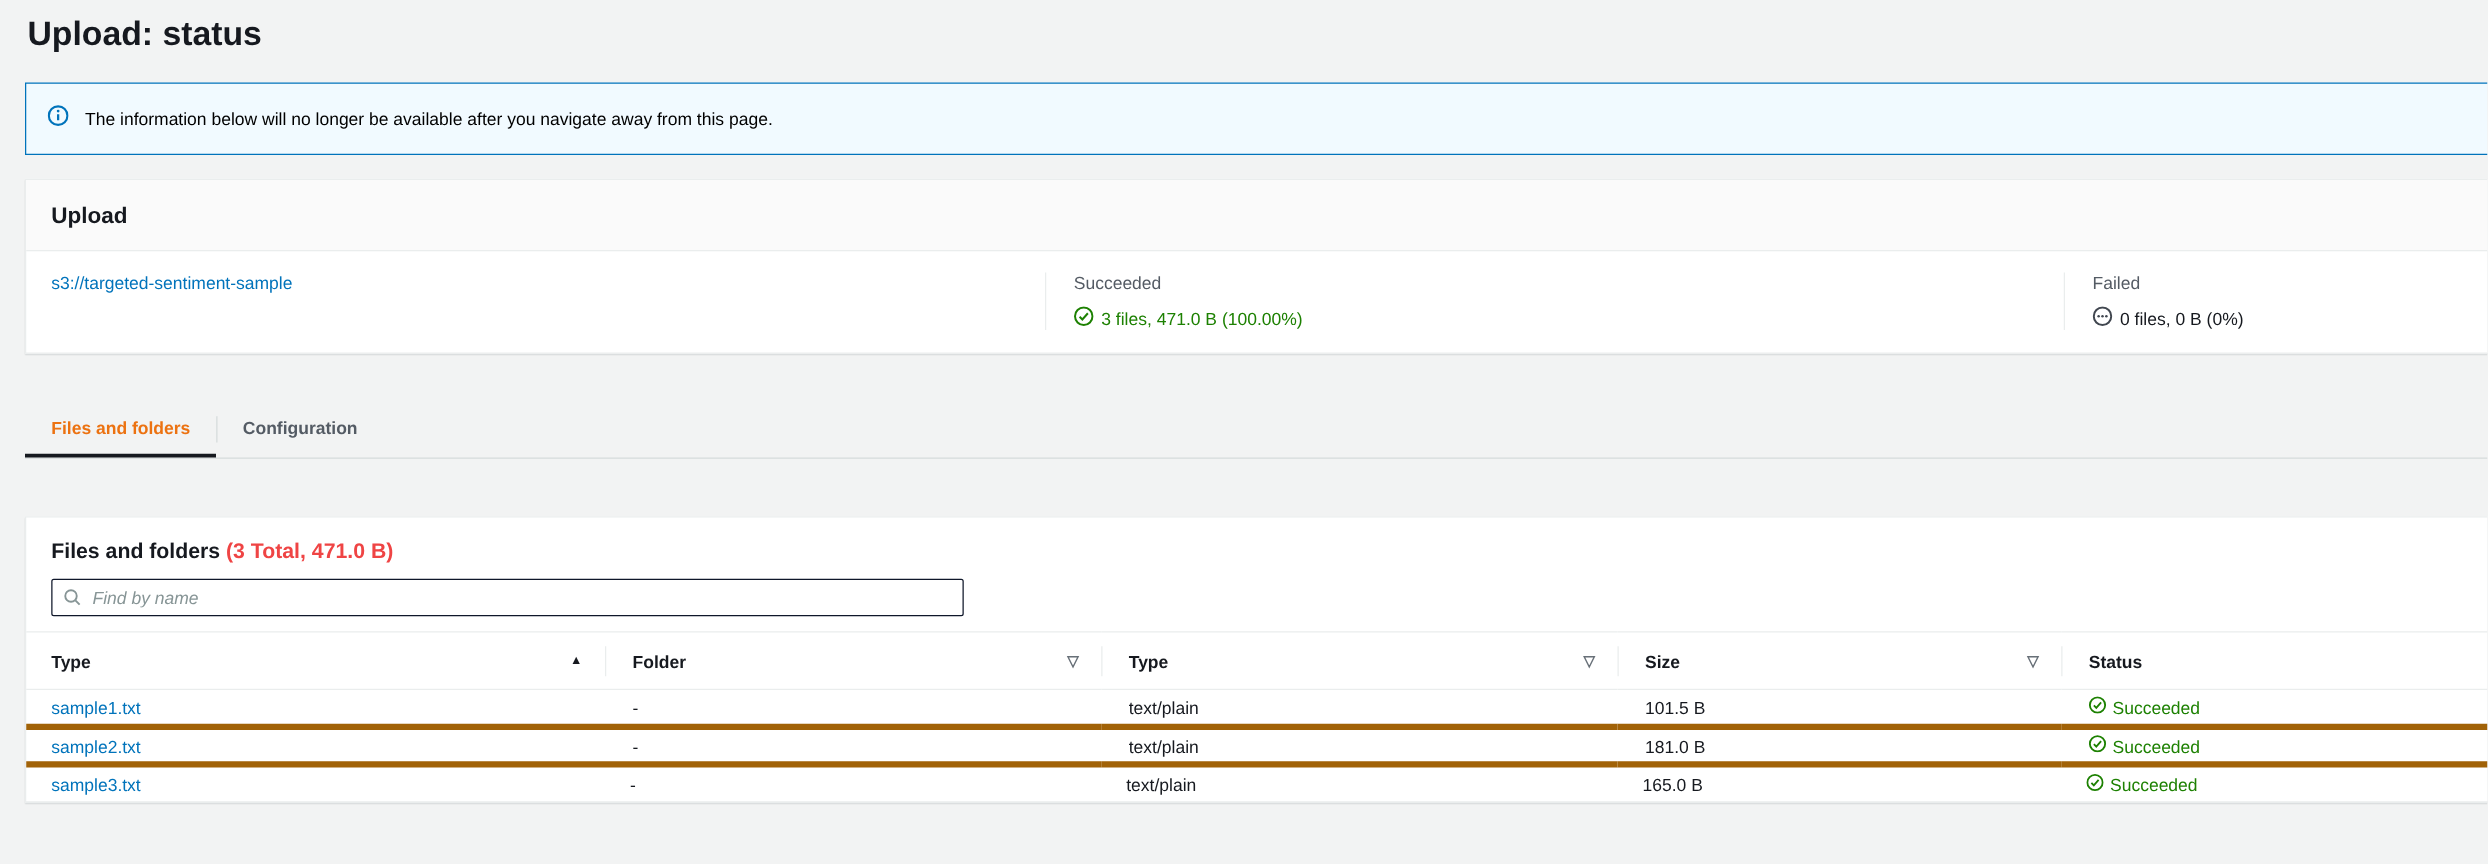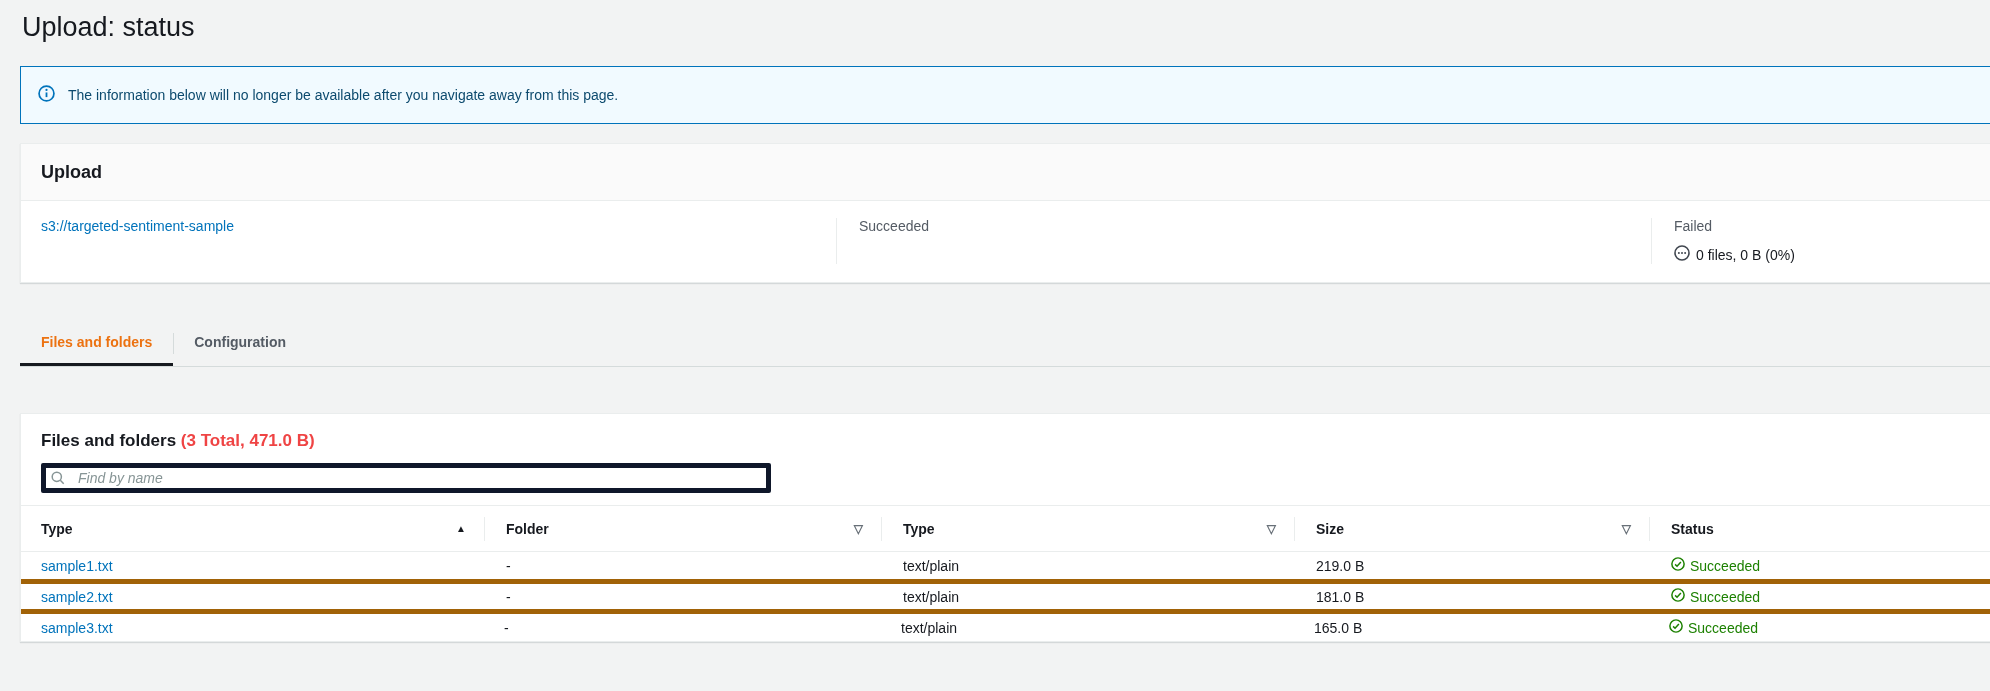--- a/index.html
+++ b/index.html
@@ -2,29 +2,29 @@
 <html><head>
 <meta charset="utf-8">
 <style>
   * { margin:0; padding:0; box-sizing:border-box; }
   html,body { background:#f2f3f3; }
   #viewport {
     position:relative; width:1990px; height:691px; overflow:hidden;
     background:#f2f3f3; font-family:"Liberation Sans", sans-serif; color:#16191f;
   }
   
-  .page-title { position:absolute; top:12px; left:22px; font-size:27px; font-weight:400; color:#16191f; }
+  .page-title { position:absolute; top:12px; left:22px; font-size:27px; font-weight:700; color:#16191f; }
 
   
   .banner {
     position:absolute; top:66px; left:20px; width:2462px; height:58px;
     background:#f1faff; border:1px solid #0073bb;
     display:flex; align-items:center; padding-left:17px; gap:13px;
   }
-  .banner-text { font-size:14px; color:#0c4a6e; }
+  .banner-text { font-size:14px; color:#000000; }
 
   
   .panel { position:absolute; left:20px; width:2464px; background:#fff;
            border:1px solid #eaeded; box-shadow:0 1px 1px rgba(0,28,36,.12); }
 
   
   #summary-panel { top:143px; height:140px; }
   .panel-gray-header { height:57px; background:#fafafa; border-bottom:1px solid #eaeded;
                        display:flex; align-items:center; padding-left:20px; }
   .panel-gray-header h2 { font-size:18px; font-weight:700; color:#16191f; }
@@ -45,21 +45,21 @@
   .tab.active { color:#ec7211; box-shadow:inset 0 -3px 0 #16191f; }
   .tab + .tab::before { content:''; position:absolute; left:0; top:13px; height:21px;
                         width:1px; background:#d5dbdb; }
 
   
   #files-panel { top:413px; height:229px; }
   .files-header { padding:17px 20px 0; font-size:17px; }
   .files-title { font-weight:700; color:#16191f; }
   .files-count { font-weight:700; color:#ef4444; }
   .search-wrap { position:relative; margin:12px 0 0 20px; width:730px; }
-  .search-input { width:730px; height:30px; border:5px solid #0f172a; border-radius:2px;
+  .search-input { width:730px; height:30px; border:1px solid #0f172a; border-radius:2px;
                   padding:0 8px 0 32px; font-size:14px; font-family:"Liberation Sans",sans-serif;
                   color:#16191f; background:#fff; outline:none; }
   .search-input::placeholder { font-style:italic; color:#879596; }
   .search-icon { position:absolute; left:9px; top:7px; }
 
   .files-table { width:2462px; margin-top:12px; border-collapse:collapse; table-layout:fixed; }
   .files-table col.c-name   { width:463px; }
   .files-table col.c-folder { width:397px; }
   .files-table col.c-type   { width:413px; }
   .files-table col.c-size   { width:355px; }
@@ -105,20 +105,29 @@
       <h2>Upload</h2>
     </div>
     <div class="summary-body">
       <div class="summary-col">
         <div class="field-value">
           <a class="link">s3://targeted-sentiment-sample</a>
         </div>
       </div>
       <div class="summary-col">
         <div class="field-label">Succeeded</div>
+        <div class="field-value value-success">
+          <span class="icon">
+            <svg width="16" height="16" viewBox="0 0 16 16">
+              <circle cx="8" cy="8" r="7" fill="none" stroke="#1d8102" stroke-width="1.6"></circle>
+              <path d="M4.7 8.4l2.2 2.2 4.4-5" fill="none" stroke="#1d8102" stroke-width="1.6"></path>
+            </svg>
+          </span>
+          <span>3 files, 471.0 B (100.00%)</span>
+        </div>
       </div>
       <div class="summary-col">
         <div class="field-label">Failed</div>
         <div class="field-value value-neutral">
           <span class="icon">
             <svg width="16" height="16" viewBox="0 0 16 16">
               <circle cx="8" cy="8" r="7" fill="none" stroke="#414750" stroke-width="1.6"></circle>
               <circle cx="4.9" cy="8" r="1" fill="#414750"></circle>
               <circle cx="8" cy="8" r="1" fill="#414750"></circle>
               <circle cx="11.1" cy="8" r="1" fill="#414750"></circle>
@@ -190,21 +199,21 @@
 
             </span>
           </th>
         </tr>
       </thead>
       <tbody>
           <tr>
     <td class="first"><a class="link">sample1.txt</a></td>
     <td>-</td>
     <td>text/plain</td>
-    <td>219.0 B</td>
+    <td>101.5 B</td>
     <td>
       <span class="status-ok">
         <span class="icon">
           <svg width="14" height="14" viewBox="0 0 16 16">
             <circle cx="8" cy="8" r="7" fill="none" stroke="#1d8102" stroke-width="1.7"></circle>
             <path d="M4.7 8.4l2.2 2.2 4.4-5" fill="none" stroke="#1d8102" stroke-width="1.7"></path>
           </svg>
         </span>
         <span>Succeeded</span>
       </span>

